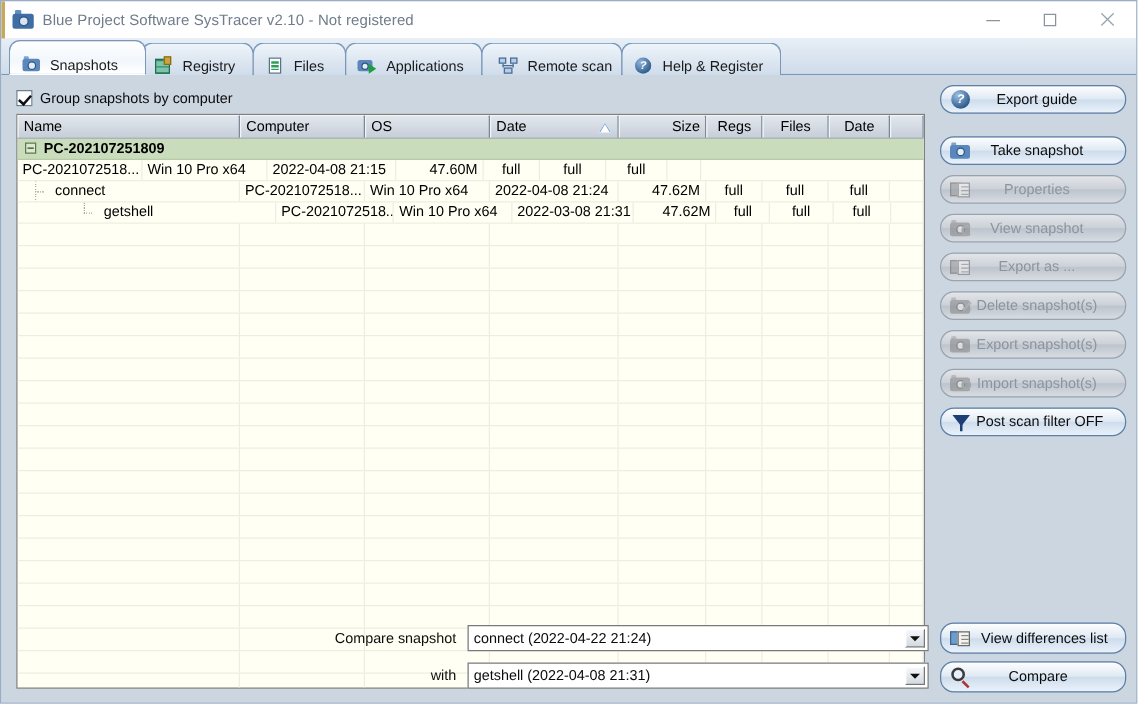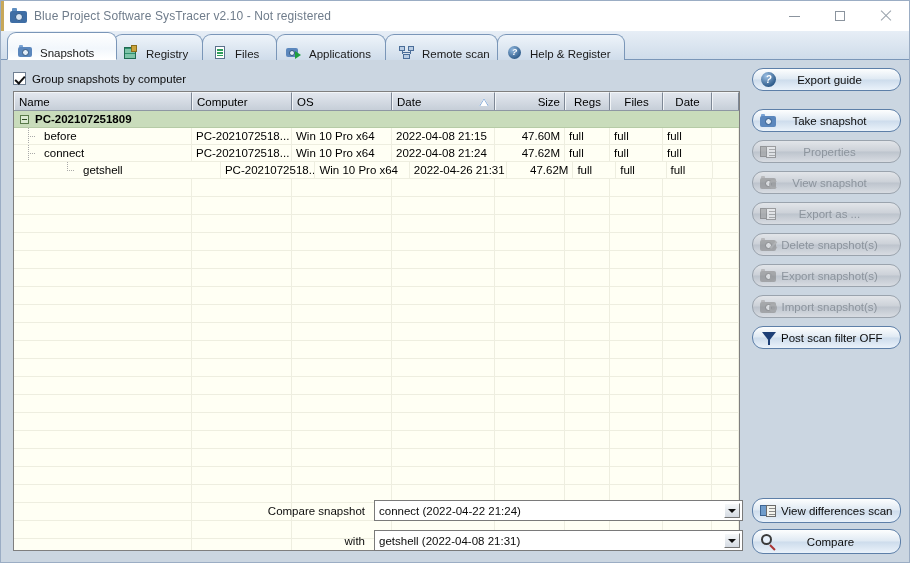--- a/index.html
+++ b/index.html
@@ -271,21 +271,21 @@
     border-bottom: 1px solid #b6cba6;
   }
   .lv-cell {
     padding: 0 4px;
     box-sizing: border-box;
     overflow: hidden;
     white-space: nowrap;
     border-right: 1px solid #eeeee0;
   }
   .lv-cell.num { text-align: right; }
-  .lv-cell.ctr { }
+  .lv-cell.ctr { text-align: center; }
   .lv-row.group .lv-cell { border-right: none; }
   .grp-toggle {
     display: inline-block;
     width: 9px; height: 9px;
     border: 1px solid #5a7a49;
     background: #dcead2;
     position: relative;
     margin-right: 6px;
     vertical-align: middle;
     box-sizing: border-box;
@@ -570,21 +570,20 @@
 
       <div class="lv-body">
 
         <div class="lv-row group">
           <div class="lv-cell" style="width:100%;padding-left:6px;">
             <span class="grp-toggle"></span><span>PC-202107251809</span>
           </div>
         </div>
 
         <div class="lv-row">
-          <div class="lv-cell" style="width:178px;padding-left:8px;"><span class="tree-indent"></span><span>before</span></div>
           <div class="lv-cell" style="width:100px">PC-2021072518...</div>
           <div class="lv-cell" style="width:100px">Win 10 Pro x64</div>
           <div class="lv-cell" style="width:103px">2022-04-08 21:15</div>
           <div class="lv-cell num" style="width:70px">47.60M</div>
           <div class="lv-cell ctr" style="width:45px">full</div>
           <div class="lv-cell ctr" style="width:53px">full</div>
           <div class="lv-cell ctr" style="width:49px">full</div>
           <div class="lv-cell" style="width:27px"></div>
         </div>
 
@@ -597,21 +596,21 @@
           <div class="lv-cell ctr" style="width:45px">full</div>
           <div class="lv-cell ctr" style="width:53px">full</div>
           <div class="lv-cell ctr" style="width:49px">full</div>
           <div class="lv-cell" style="width:27px"></div>
         </div>
 
         <div class="lv-row">
           <div class="lv-cell" style="width:178px;padding-left:8px;margin-left:39px;"><span class="tree-indent last"></span><span>getshell</span></div>
           <div class="lv-cell" style="width:100px">PC-2021072518...</div>
           <div class="lv-cell" style="width:100px">Win 10 Pro x64</div>
-          <div class="lv-cell" style="width:103px">2022-04-26 21:31</div>
+          <div class="lv-cell" style="width:103px">2022-03-08 21:31</div>
           <div class="lv-cell num" style="width:70px">47.62M</div>
           <div class="lv-cell ctr" style="width:45px">full</div>
           <div class="lv-cell ctr" style="width:53px">full</div>
           <div class="lv-cell ctr" style="width:49px">full</div>
           <div class="lv-cell" style="width:27px"></div>
         </div>
 
         <div class="lv-filler" id="list-filler">
             <div class="lv-filler-row">
               <div class="lv-filler-cell" style="width: 178px;"></div>
@@ -953,21 +952,21 @@
         </div>
       </div>
     </div>
 
     <div class="btncol-bottom">
       <div class="xbtn">
         <span class="xico sb-doc">
             <i class="c"></i>
             <i class="p"></i>
           </span>
-        <span class="xlabel" style="padding-right:10px;">View differences scan</span>
+        <span class="xlabel" style="padding-right:10px;">View differences list</span>
       </div>
       <div class="xbtn">
         <span class="xico sb-mag">
             <i class="g"></i>
             <i class="h"></i>
           </span>
         <span class="xlabel">Compare</span>
       </div>
     </div>
 

